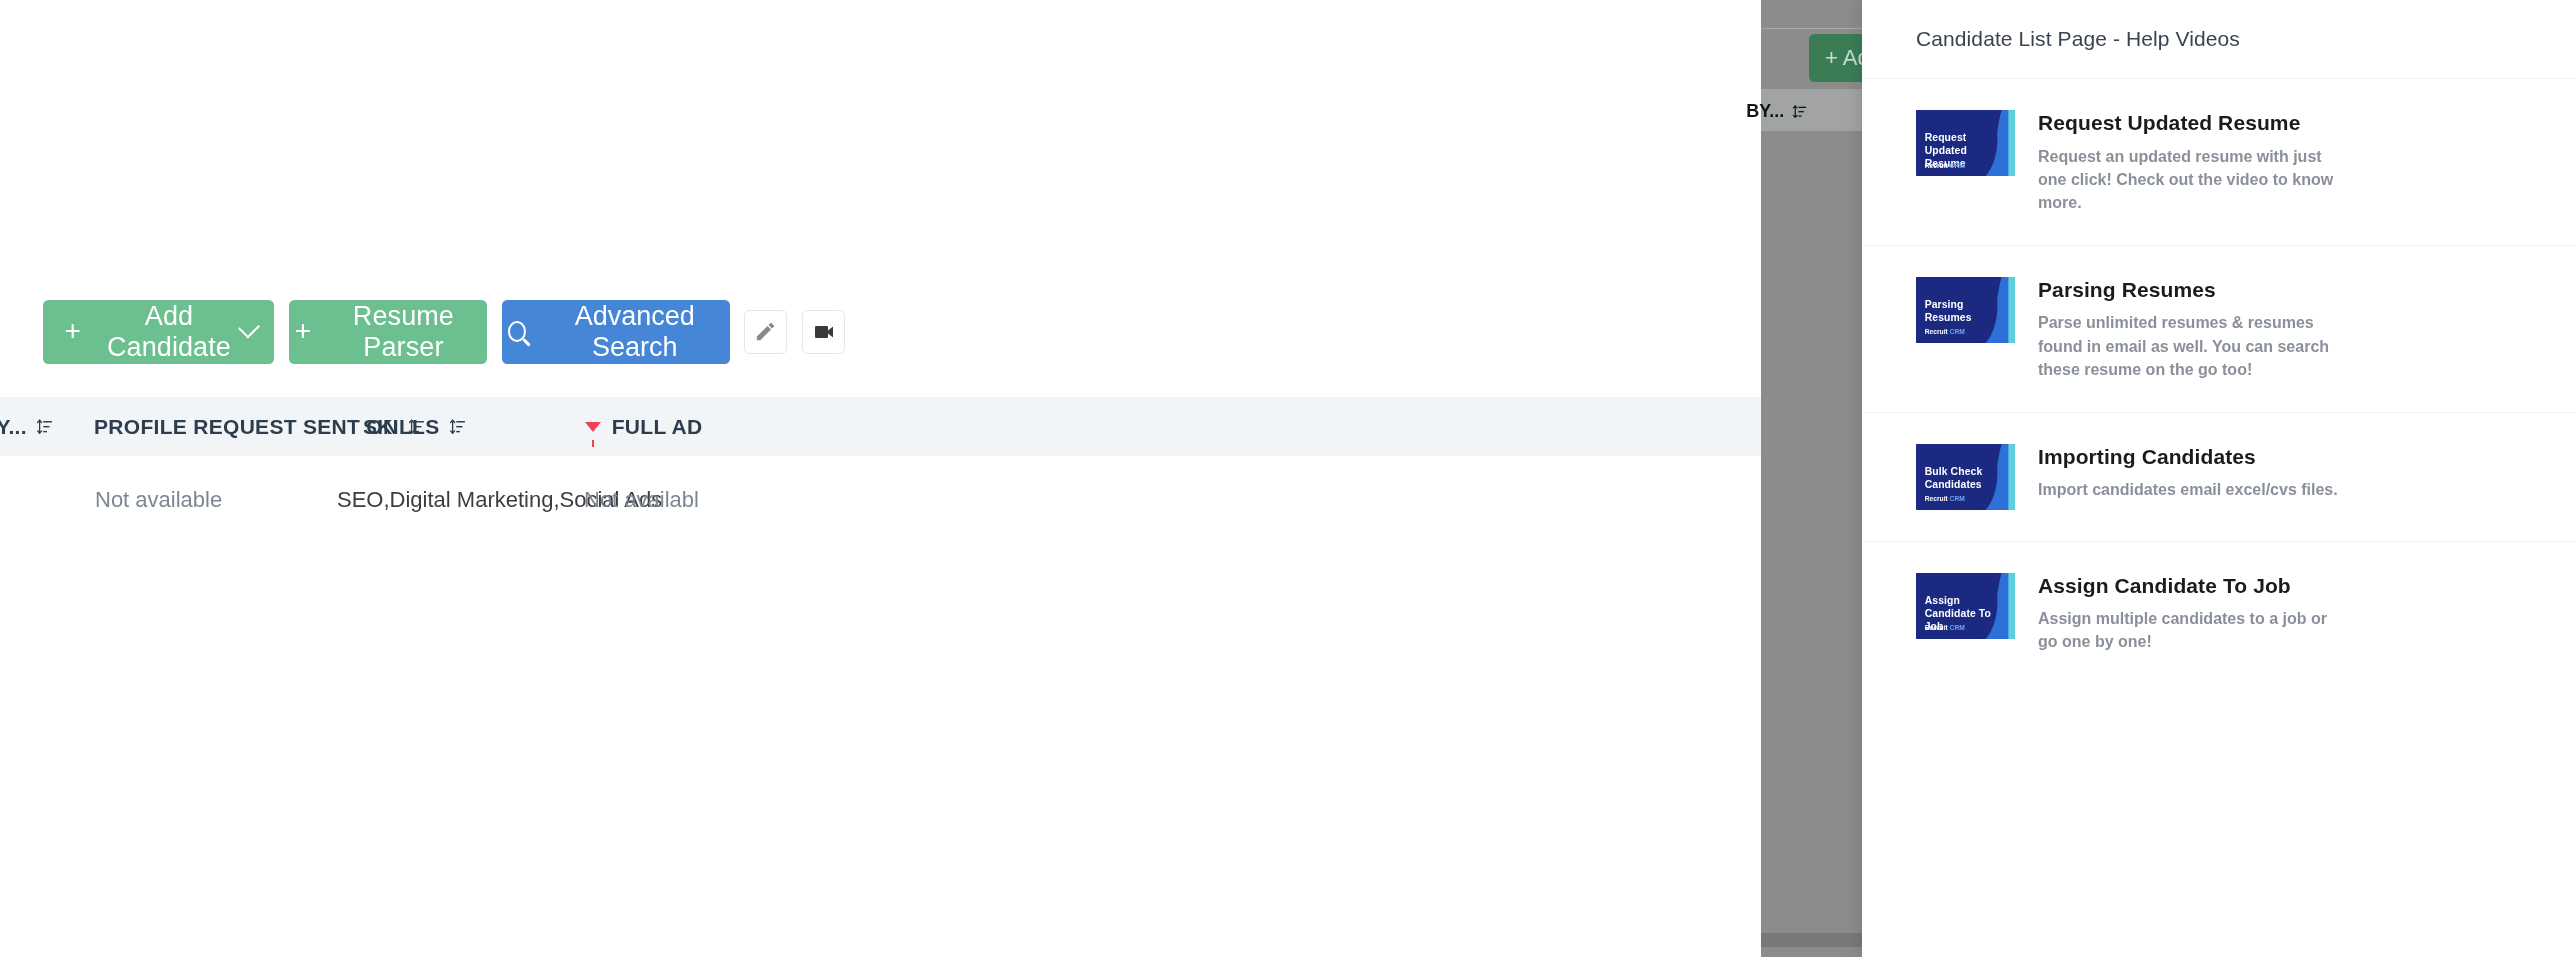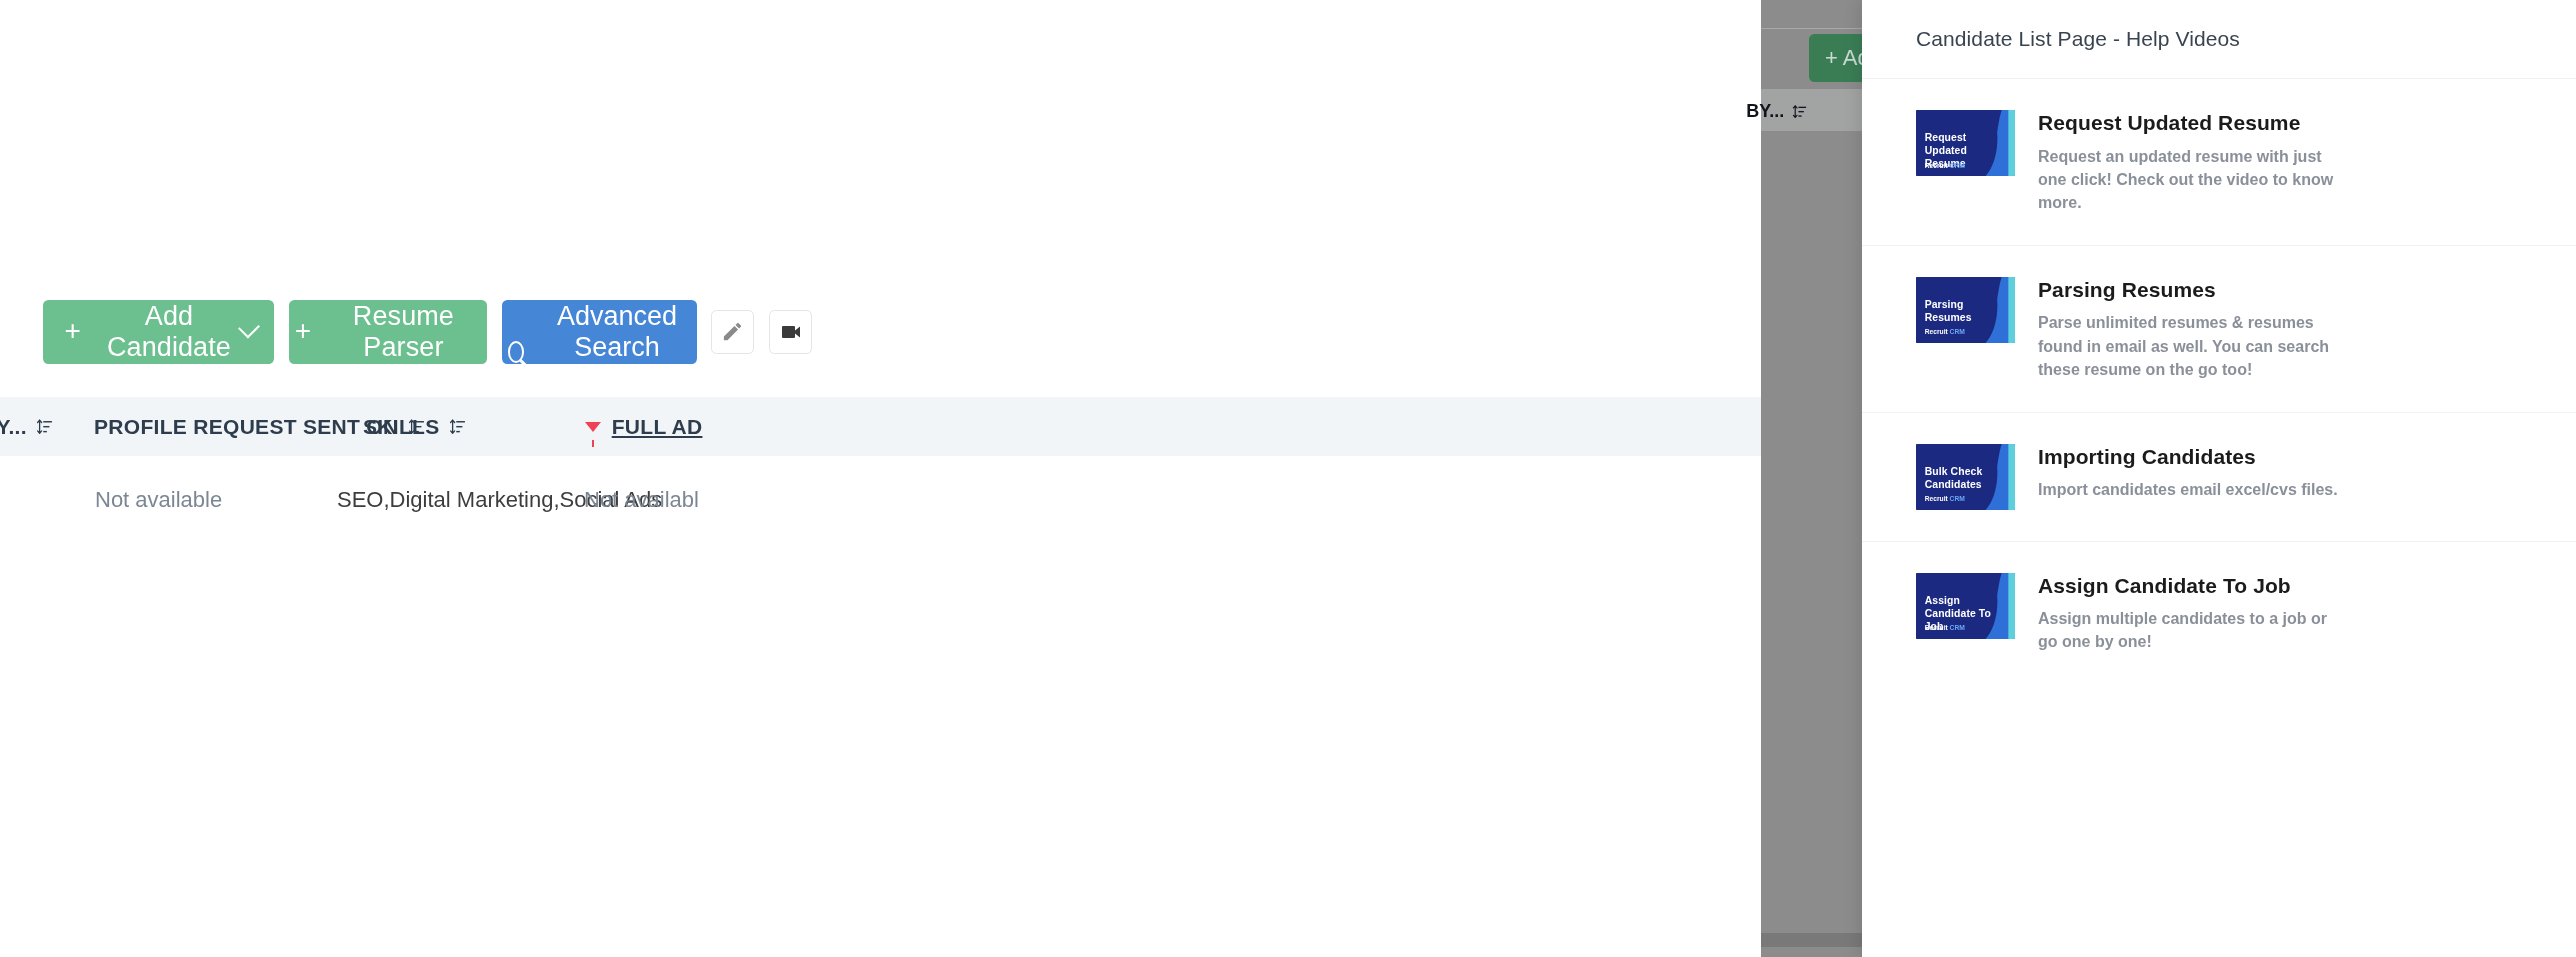--- a/index.html
+++ b/index.html
@@ -69,24 +69,23 @@
 
   .btn-resume-parser {
     width: 198px;
     gap: 14.8px;
   }
 
   .btn-blue {
     background: #4586d6;
     color: #ffffff;
     height: 64px;
-    width: 195px;
+    width: 228px;
     font-size: 27px;
     gap: 20px;
-    align-items: flex-end;
   }
 
   .plus-glyph {
     font-size: 28px;
     font-weight: 400;
     line-height: 1;
     display: inline-block;
     transform: translateY(-1.3px);
   }
 
@@ -143,21 +142,21 @@
     gap: 9.4px;
     font-size: 21px;
     font-weight: 700;
     color: #2e3d4d;
     letter-spacing: 0.3px;
     white-space: nowrap;
   }
   .th-by      { position: absolute; left: -19px; }
   .th-profile { position: absolute; left: 94px; }
   .th-skills  { position: absolute; left: 337px; padding-left: 26px; }
-  .th-fulladd { position: absolute; left: 585px; text-decoration: underline; }
+  .th-fulladd { position: absolute; left: 585px; }
 
   .sort-icon { display: inline-block; width: 17.4px; height: 17.4px; flex: 0 0 auto; }
 
   .filter-icon {
     width: 0; height: 0;
     border-left: 8.7px solid transparent;
     border-right: 8.7px solid transparent;
     border-top: 10px solid #ef4056;
     position: relative;
     flex: 0 0 auto;

